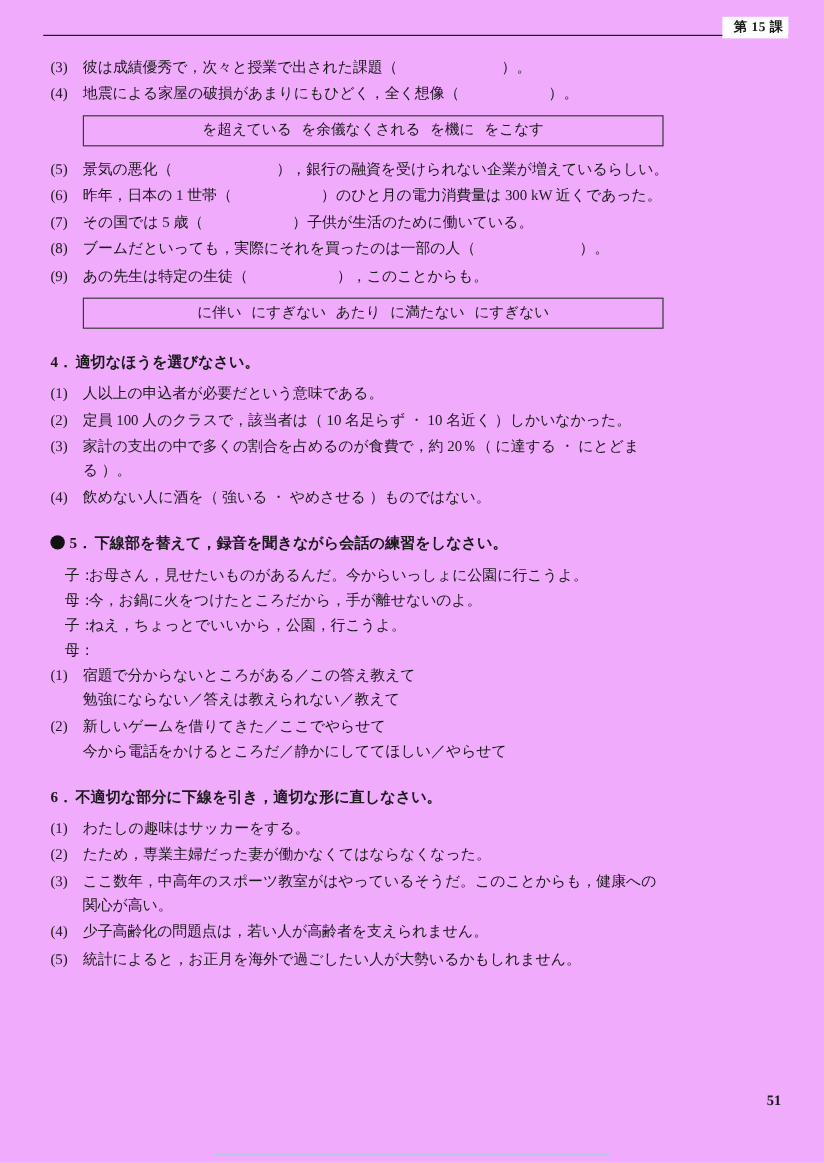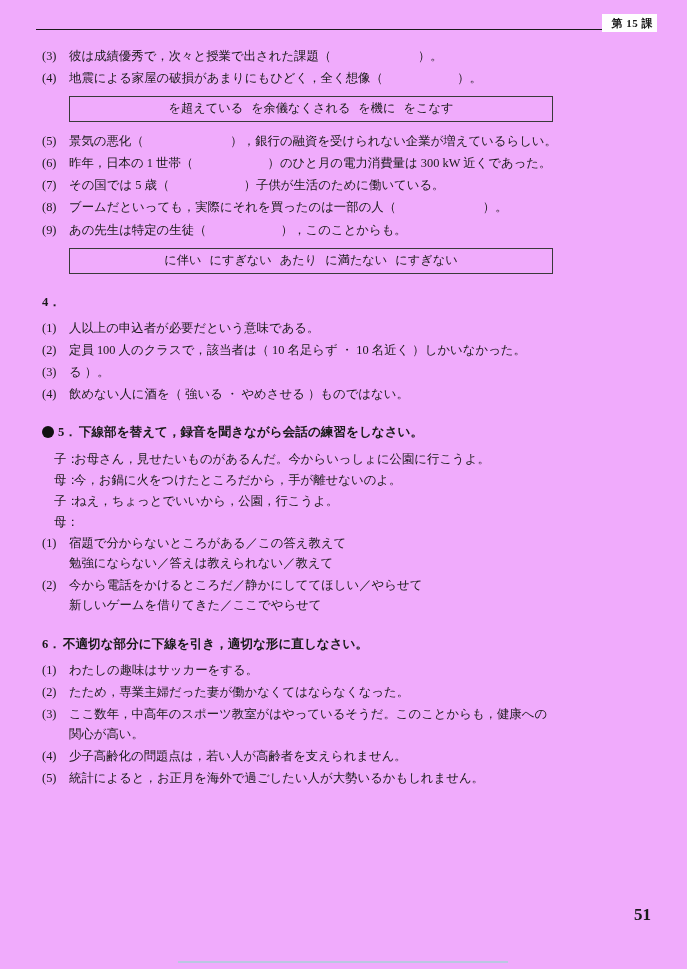--- a/index.html
+++ b/index.html
@@ -125,21 +125,21 @@
   .dialogue .spk {
     flex: 0 0 auto;
     width: 20px;
   }
 
   
   .pagenum {
     position: absolute;
     right: 36px;
     bottom: 44px;
-    font-size: 17px;
+    font-size: 12px;
     font-weight: bold;
   }
   .footer-rule {
     position: absolute;
     left: 178px;
     width: 330px;
     bottom: 6px;
     border-top: 2px solid #b9c7e2;
   }
 </style>
@@ -198,37 +198,39 @@
         <span>にすぎない</span>
         <span>あたり</span>
         <span>に満たない</span>
         <span>にすぎない</span>
       </div>
     </div>
 
     <div>
       <div class="section-head">
         <span class="snum">4．</span>
+        <span>適切なほうを選びなさい。</span>
       </div>
 
       <div class="qline">
         <span class="qnum">(1)</span>
         <span class="qtext">
           <div>人以上の申込者が必要だという意味である。</div>
         </span>
       </div>
 
       <div class="qline">
         <span class="qnum">(2)</span>
         <span class="qtext">定員 100 人のクラスで，該当者は（ 10 名足らず ・ 10 名近く ）しかいなかった。</span>
       </div>
 
       <div class="qline">
         <span class="qnum">(3)</span>
         <span class="qtext">
+          <div>家計の支出の中で多くの割合を占めるのが食費で，約 20％（ に達する ・ にとどま</div>
           <div>る ）。</div>
         </span>
       </div>
 
       <div class="qline">
         <span class="qnum">(4)</span>
         <span class="qtext">飲めない人に酒を（ 強いる ・ やめさせる ）ものではない。</span>
       </div>
     </div>
 
@@ -260,22 +262,22 @@
       <div class="qline">
         <span class="qnum">(1)</span>
         <span class="qtext">
           <div>宿題で分からないところがある／この答え教えて</div>
           <div>勉強にならない／答えは教えられない／教えて</div>
         </span>
       </div>
       <div class="qline">
         <span class="qnum">(2)</span>
         <span class="qtext">
+          <div>新しいゲームを借りてきた／ここでやらせて</div>
           <div>今から電話をかけるところだ／静かにしててほしい／やらせて</div>
-          <div>新しいゲームを借りてきた／ここでやらせて</div>
         </span>
       </div>
     </div>
 
     <div>
       <div class="section-head">
         <span class="snum">6．</span>
         <span>不適切な部分に下線を引き，適切な形に直しなさい。</span>
       </div>
 

